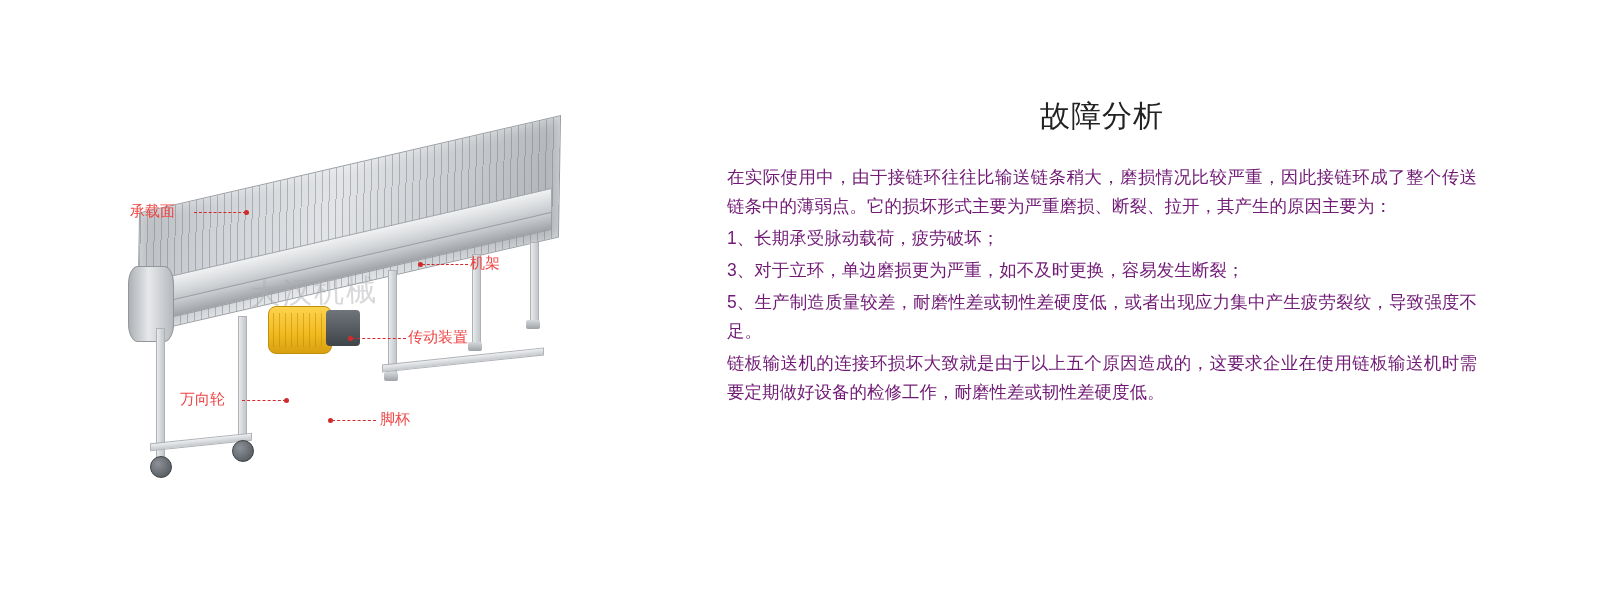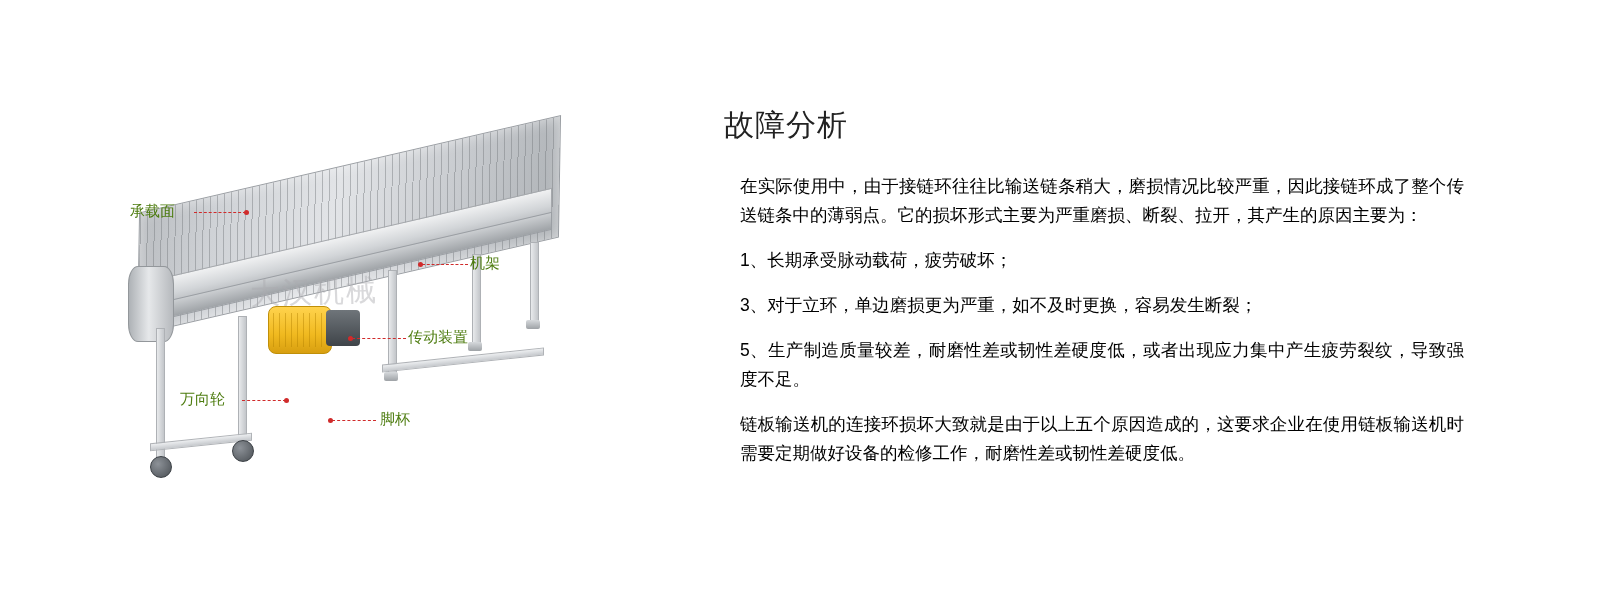--- a/index.html
+++ b/index.html
@@ -167,21 +167,21 @@
     letter-spacing: 2px;
     font-family: "Liberation Serif", serif;
     transform: rotate(-2deg);
     white-space: nowrap;
   }
 
   
   .callout {
     position: absolute;
     font-size: 15px;
-    color: #4d7c0f;
+    color: #ef4444;
     white-space: nowrap;
     font-family: "Liberation Sans", sans-serif;
   }
   .callout .dash {
     position: absolute;
     height: 0;
     border-top: 1px dashed #d02b2b;
     top: 50%;
   }
   .callout .dot {
@@ -215,32 +215,33 @@
   .callout.c-foot .dot  { left: -52px; }
 
   
   .article {
     position: absolute;
     left: 724px;
     top: 92px;
     width: 756px;
   }
   .article h1 {
-    margin: 13px 0 26px 0;
+    margin: 4px 0 26px 0;
     font-size: 30px;
     font-weight: normal;
     color: #222222;
     letter-spacing: 1px;
     font-family: "Liberation Sans", sans-serif;
+    text-align: center;
   }
   .article p {
-    margin: 16px;
+    margin: 3px;
     font-size: 17.5px;
     line-height: 29px;
-    color: #000000;
+    color: #701a75;
     text-align: justify;
     font-family: "Liberation Sans", sans-serif;
   }
 </style>
 </head>
 <body>
 
 <div class="page">
 
   <div class="photo-panel">

